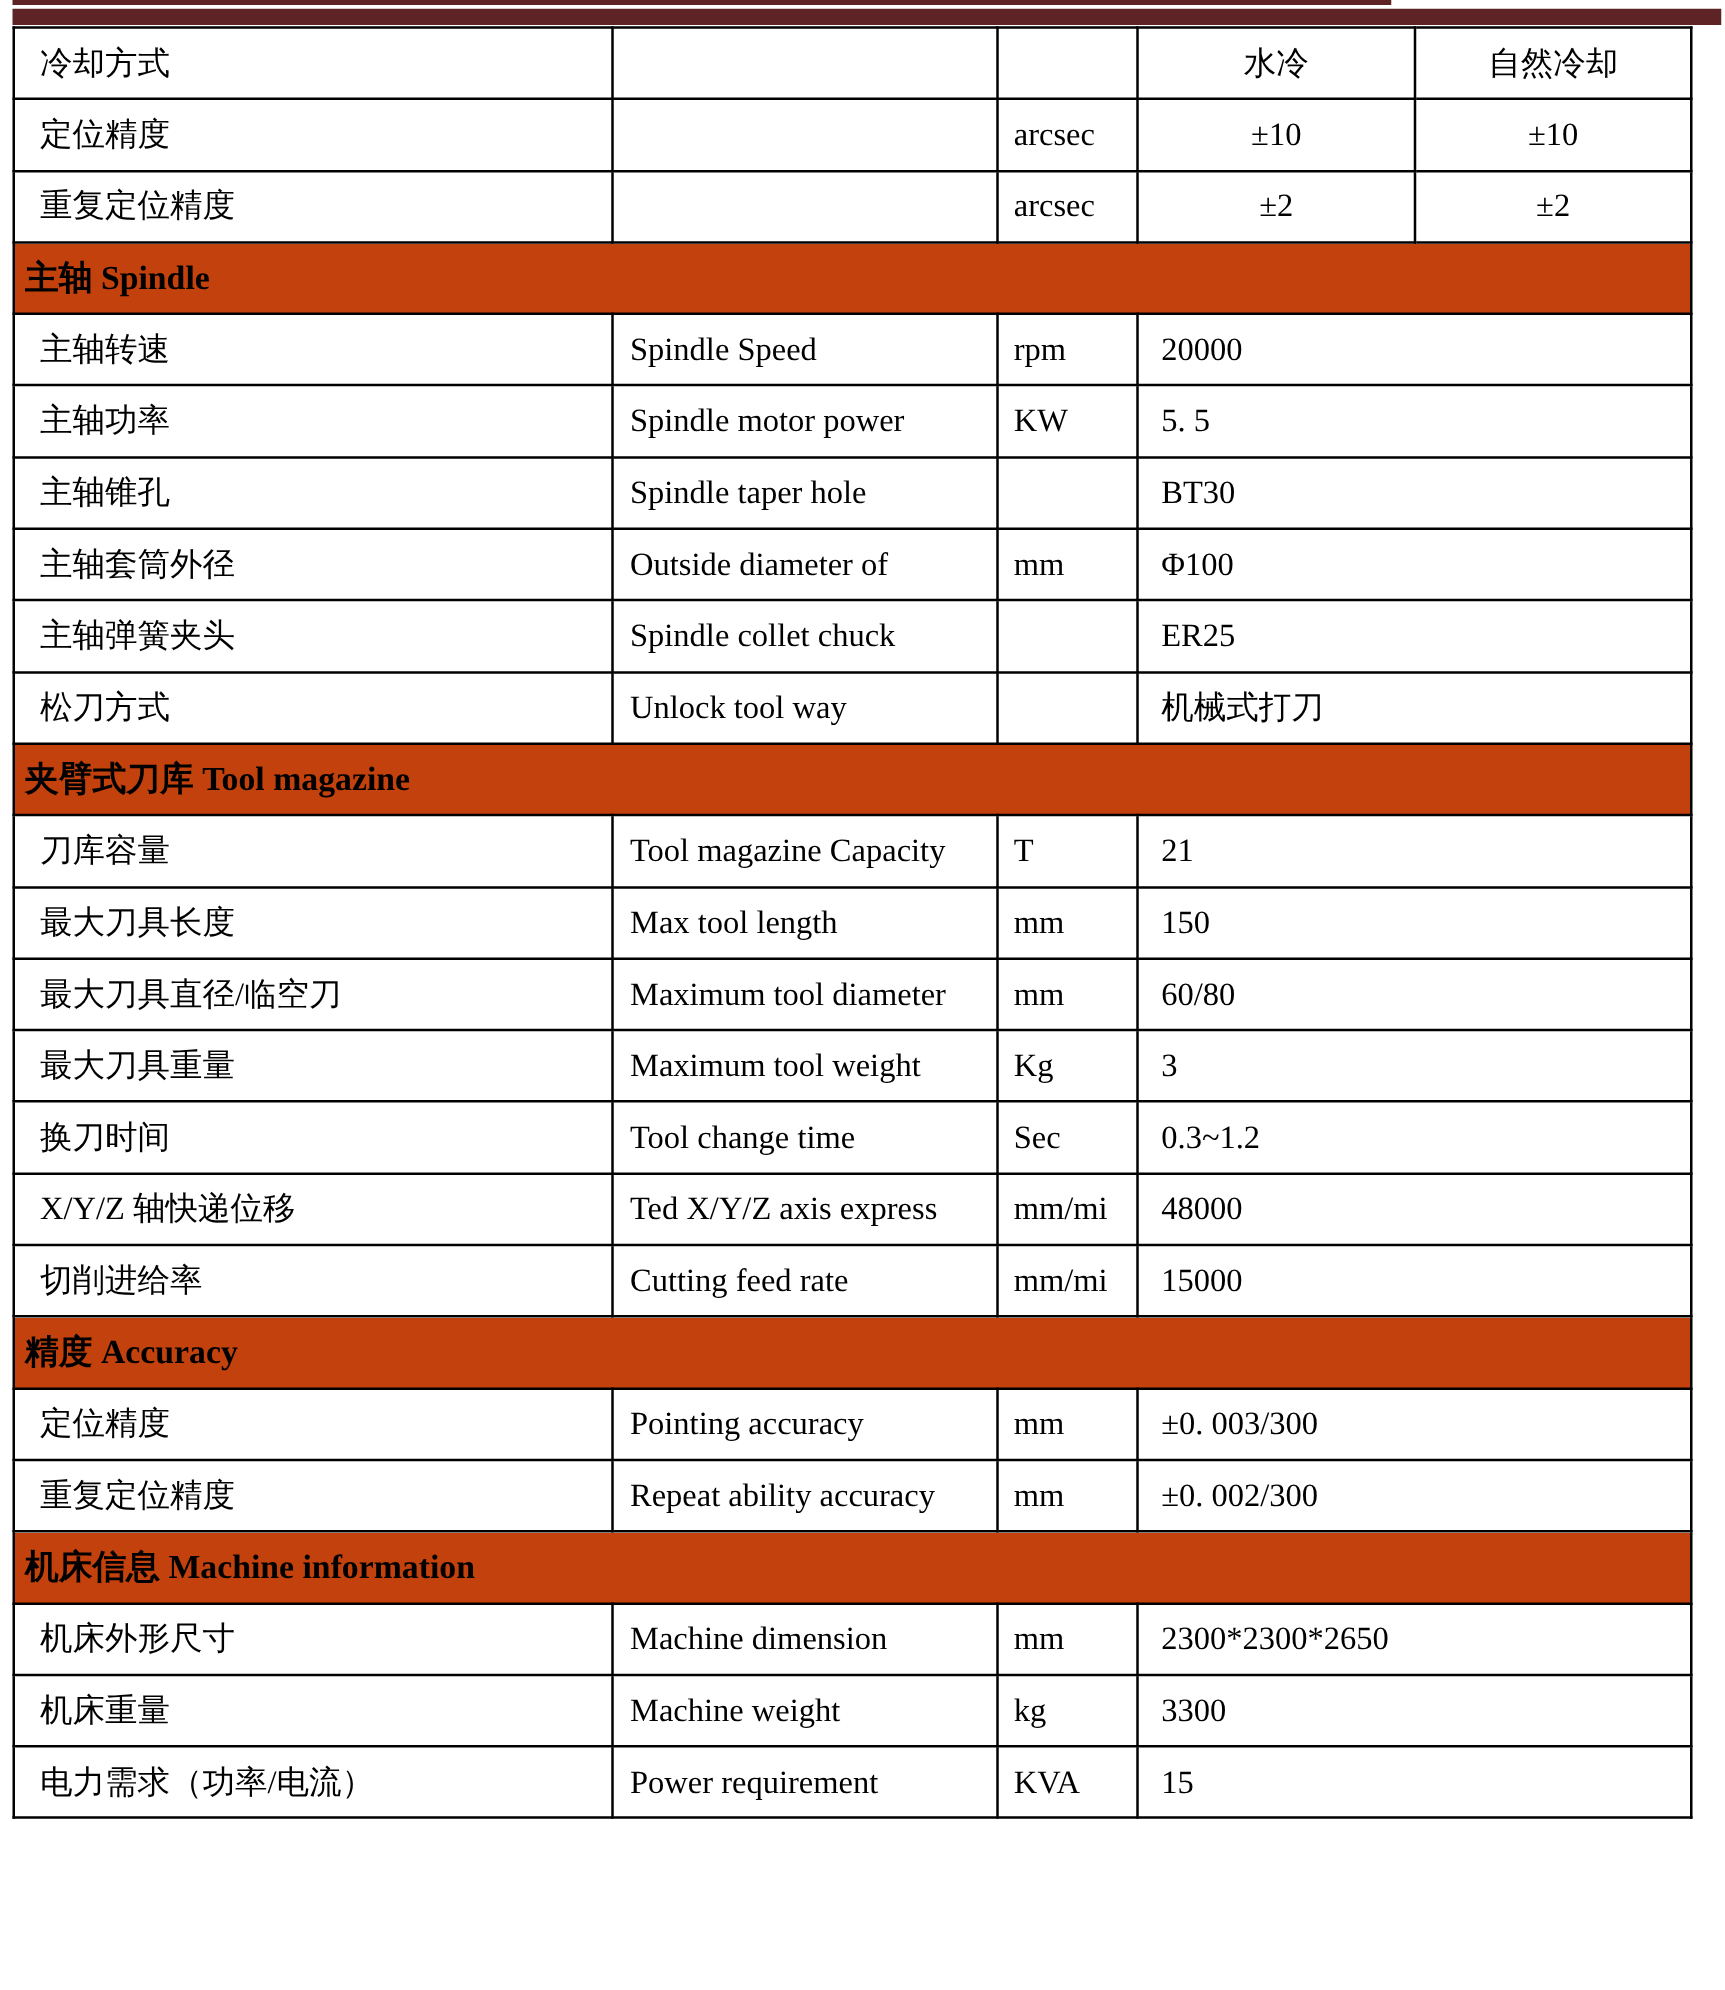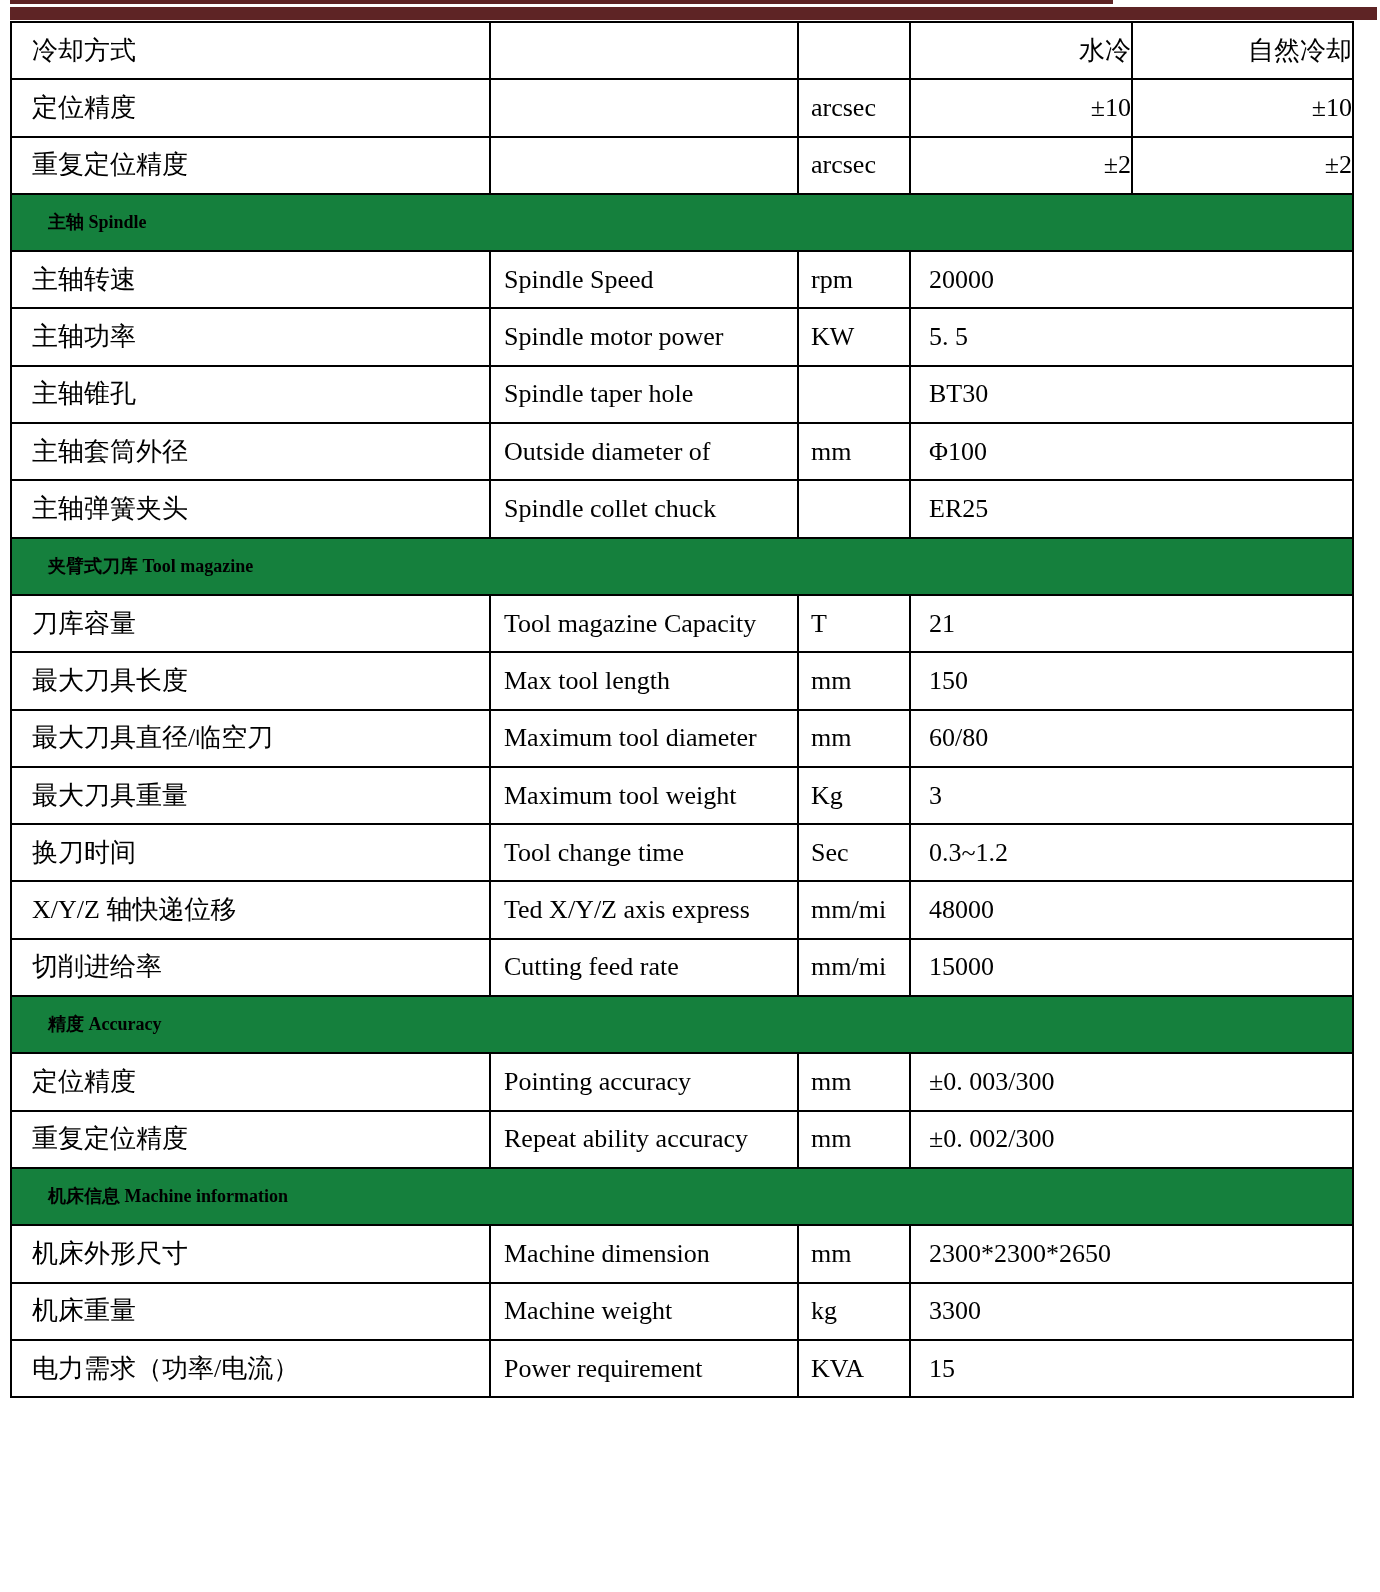--- a/index.html
+++ b/index.html
@@ -23,26 +23,26 @@
   .spec td {
     border: 2px solid #000;
     font-size: 26px; line-height: 1.15;
     vertical-align: middle;
     overflow: hidden; white-space: nowrap;
   }
   .c1 { padding-left: 20px; }
   .c2 { padding-left: 13px; }
   .c3 { padding-left: 12px; font-size: 25px; }
   .c4 { padding-left: 18px; }
-  .center { text-align: right; padding-left: 0; }
+  .center { text-align: center; padding-left: 0; }
   tr.section td {
-    background: #15803d;
+    background: #c2410c;
     font-weight: bold;
-    font-size: 18px;
-    padding-left: 36px;
+    font-size: 27px;
+    padding-left: 8px;
   }
 </style>
 </head>
 <body>
 
 <div class="page">
   <div class="bar-thin"></div>
   <div class="bar-thick"></div>
 
   <table class="spec">
@@ -101,20 +101,26 @@
           <td class="c2">Outside diameter of</td>
           <td class="c3">mm</td>
           <td class="c4" colspan="2">Φ100</td>
         </tr>
         <tr>
           <td class="c1">主轴弹簧夹头</td>
           <td class="c2">Spindle collet chuck</td>
           <td class="c3"></td>
           <td class="c4" colspan="2">ER25</td>
         </tr>
+        <tr>
+          <td class="c1">松刀方式</td>
+          <td class="c2">Unlock tool way</td>
+          <td class="c3"></td>
+          <td class="c4" colspan="2">机械式打刀</td>
+        </tr>
         <tr class="section">
           <td class="sh" colspan="5">夹臂式刀库 Tool magazine</td>
         </tr>
         <tr>
           <td class="c1">刀库容量</td>
           <td class="c2">Tool magazine Capacity</td>
           <td class="c3">T</td>
           <td class="c4" colspan="2">21</td>
         </tr>
         <tr>

